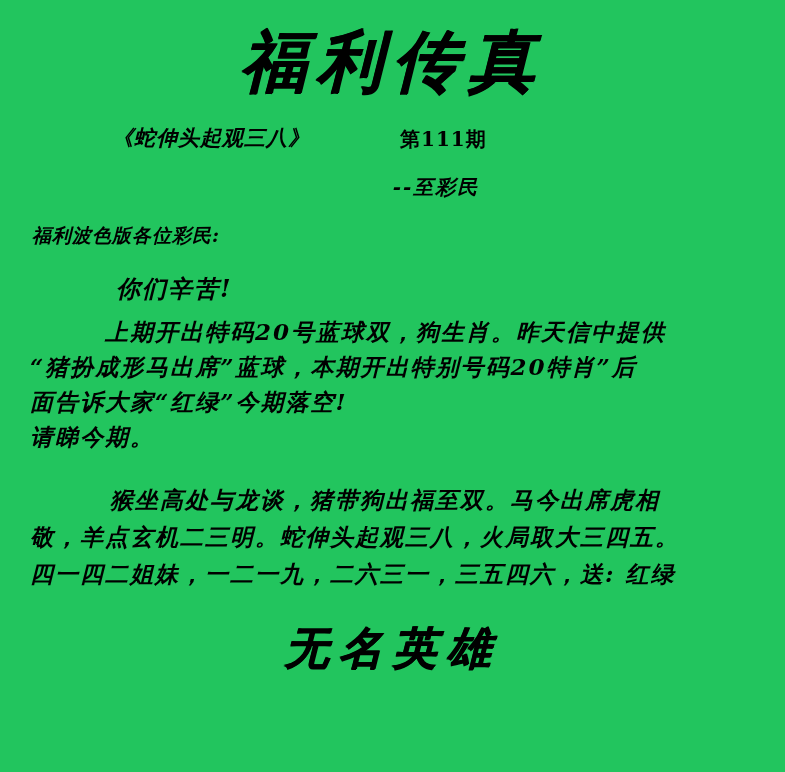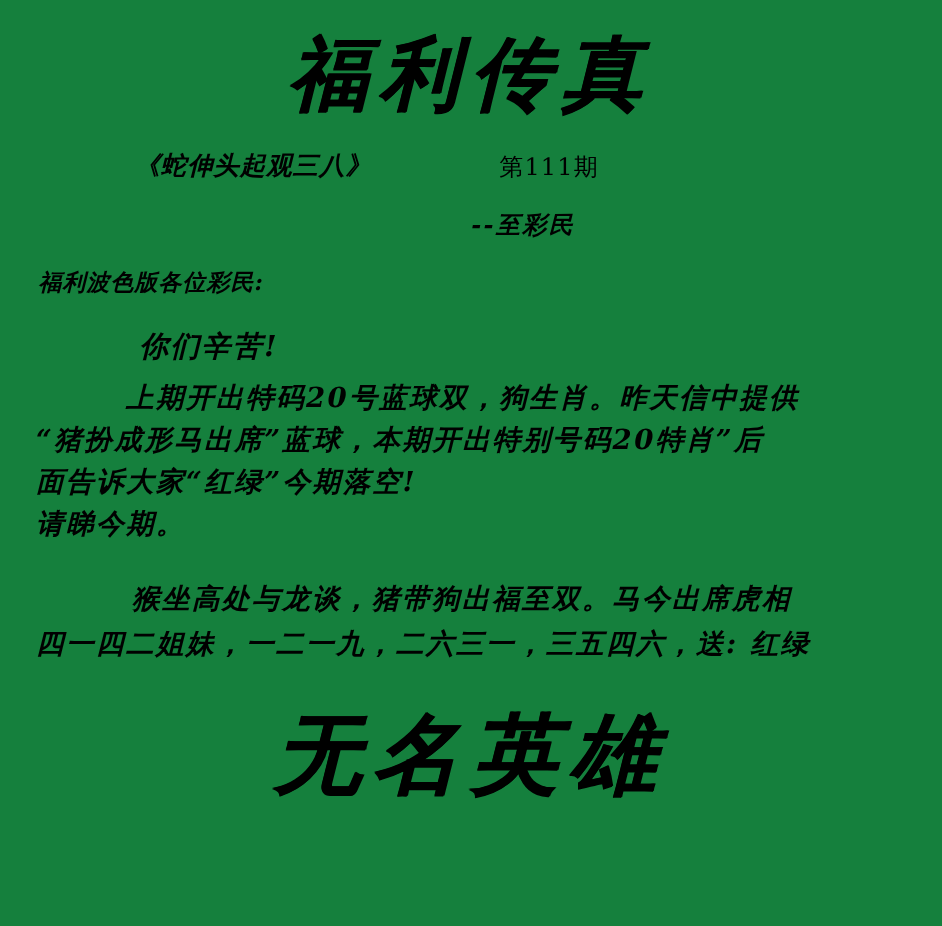--- a/index.html
+++ b/index.html
@@ -11,21 +11,21 @@
     width: 785px;
     height: 772px;
     overflow: hidden;
     font-family: "DejaVu Serif", serif;
     color: #000000;
   }
   .page {
     position: relative;
     width: 785px;
     height: 772px;
-    background: #15803d;
+    background: #22c55e;
   }
   .title {
     text-align: center;
     font-family: "DejaVu Serif", serif;
     font-weight: bold;
     font-size: 66px;
     letter-spacing: 10px;
     line-height: 1;
     padding-top: 28px;
     font-style: italic;
@@ -40,24 +40,24 @@
     position: absolute;
     left: 112px;
     top: 0;
     font-size: 21px;
     font-weight: bold;
     font-style: italic;
     letter-spacing: 1px;
   }
   .subhead .issue {
     position: absolute;
-    left: 416px;
+    left: 400px;
     top: 2px;
     font-size: 20px;
-    font-weight: normal;
+    font-weight: bold;
     letter-spacing: 1px;
   }
   .to-line {
     margin-top: 16px;
     text-align: center;
     padding-left: 87px;
     font-size: 20px;
     font-weight: bold;
     font-style: italic;
     letter-spacing: 2px;
@@ -108,21 +108,21 @@
     line-height: 1.62;
     white-space: pre;
   }
   .verse-line.first {
     padding-left: 80px;
     font-style: italic;
   }
   .signature {
     margin-top: 26px;
     text-align: center;
-    font-size: 72px;
+    font-size: 44px;
     font-weight: bold;
     font-style: italic;
     letter-spacing: 10px;
     text-shadow: 1px 0 0 #000, 0 1px 0 #000;
   }
 </style>
 </head>
 <body>
 
 <div class="page">
@@ -142,18 +142,19 @@
 
   <div class="body-block">
     <div class="body-line indent">上期开出特码20号蓝球双，狗生肖。昨天信中提供</div>
     <div class="body-line indent2">“猪扮成形马出席”蓝球，本期开出特别号码20特肖”后</div>
     <div class="body-line indent2">面告诉大家“红绿”今期落空!</div>
     <div class="body-line indent2">请睇今期。</div>
   </div>
 
   <div class="verse-block">
     <div class="verse-line first">猴坐高处与龙谈，猪带狗出福至双。马今出席虎相</div>
+    <div class="verse-line">敬，羊点玄机二三明。蛇伸头起观三八，火局取大三四五。</div>
     <div class="verse-line">四一四二姐妹，一二一九，二六三一，三五四六，送: 红绿</div>
   </div>
 
   <div class="signature">无名英雄</div>
 
 </div>
 
 </body></html>

